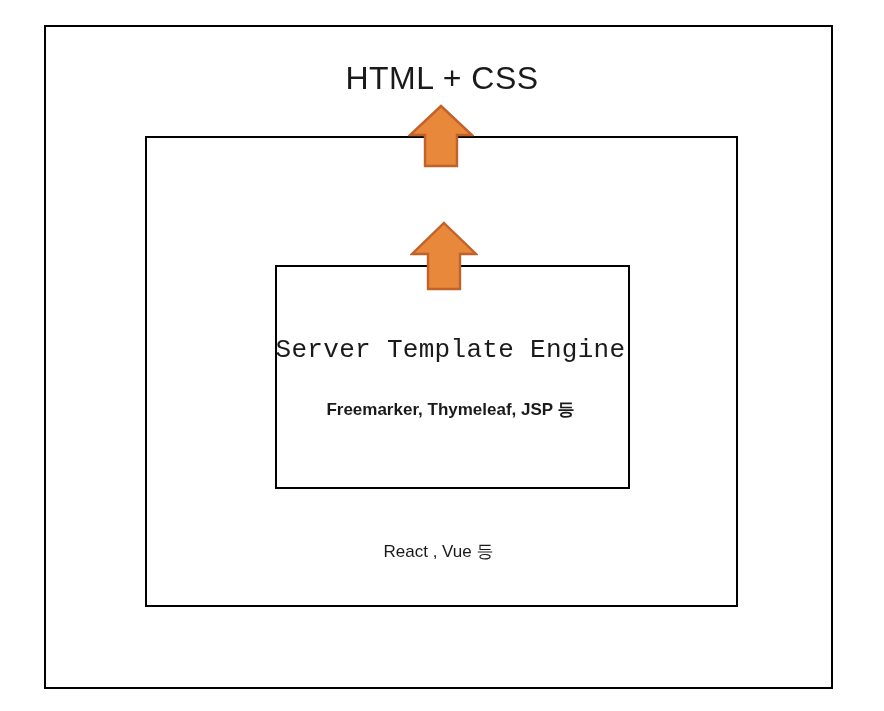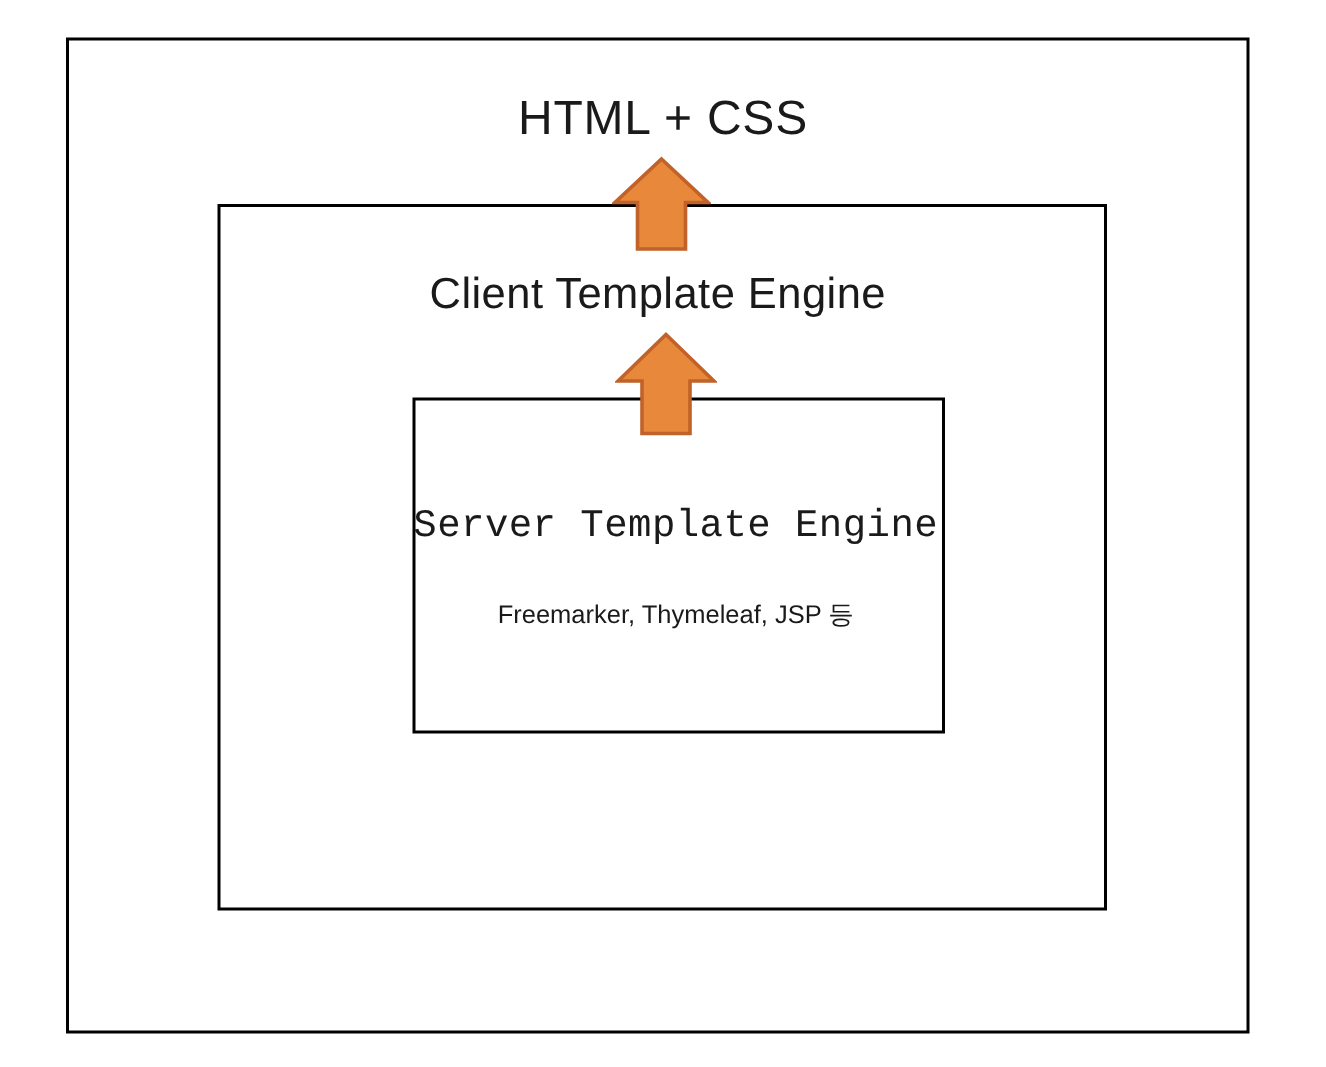--- a/index.html
+++ b/index.html
@@ -75,20 +75,21 @@
     font-size: 26px;
     letter-spacing: 0.3px;
     z-index: 6;
     font-family: Liberation Mono, monospace;
   }
   #server-engine-sublabel {
     left: 273px; top: 401px;
     width: 355px;
     font-size: 17px;
     z-index: 6;
+    font-weight: bold;
   }
   #client-engine-sublabel {
     left: 142px; top: 543px;
     width: 593px;
     font-size: 17px;
     z-index: 4;
   }
 
   
   .arrow {
@@ -107,21 +108,21 @@
 </head>
 <body>
 
 <div id="diagram-canvas">
 
   <div class="box" id="outer-frame"></div>
 
   <div class="label" id="html-css-label">HTML + CSS</div>
 
   <div class="box" id="client-engine-box"></div>
-  <div class="label" id="client-engine-label">Client Template Engine</div>
+  <div class="label" id="client-engine-sublabel">React , Vue 등</div>
 
   <div class="box" id="server-engine-box"></div>
   <div class="label" id="server-engine-label">Server Template Engine</div>
   <div class="label" id="server-engine-sublabel">Freemarker, Thymeleaf, JSP 등</div>
 
   <svg class="arrow" id="arrow-to-html" viewBox="0 0 66 64">
     <polygon points="33,2 64,31 49,31 49,62 17,62 17,31 2,31" fill="#E8883A" stroke="#C0622A" stroke-width="2.4" stroke-linejoin="miter"></polygon>
   </svg>
 
   <svg class="arrow" id="arrow-to-client" viewBox="0 0 68 70">

